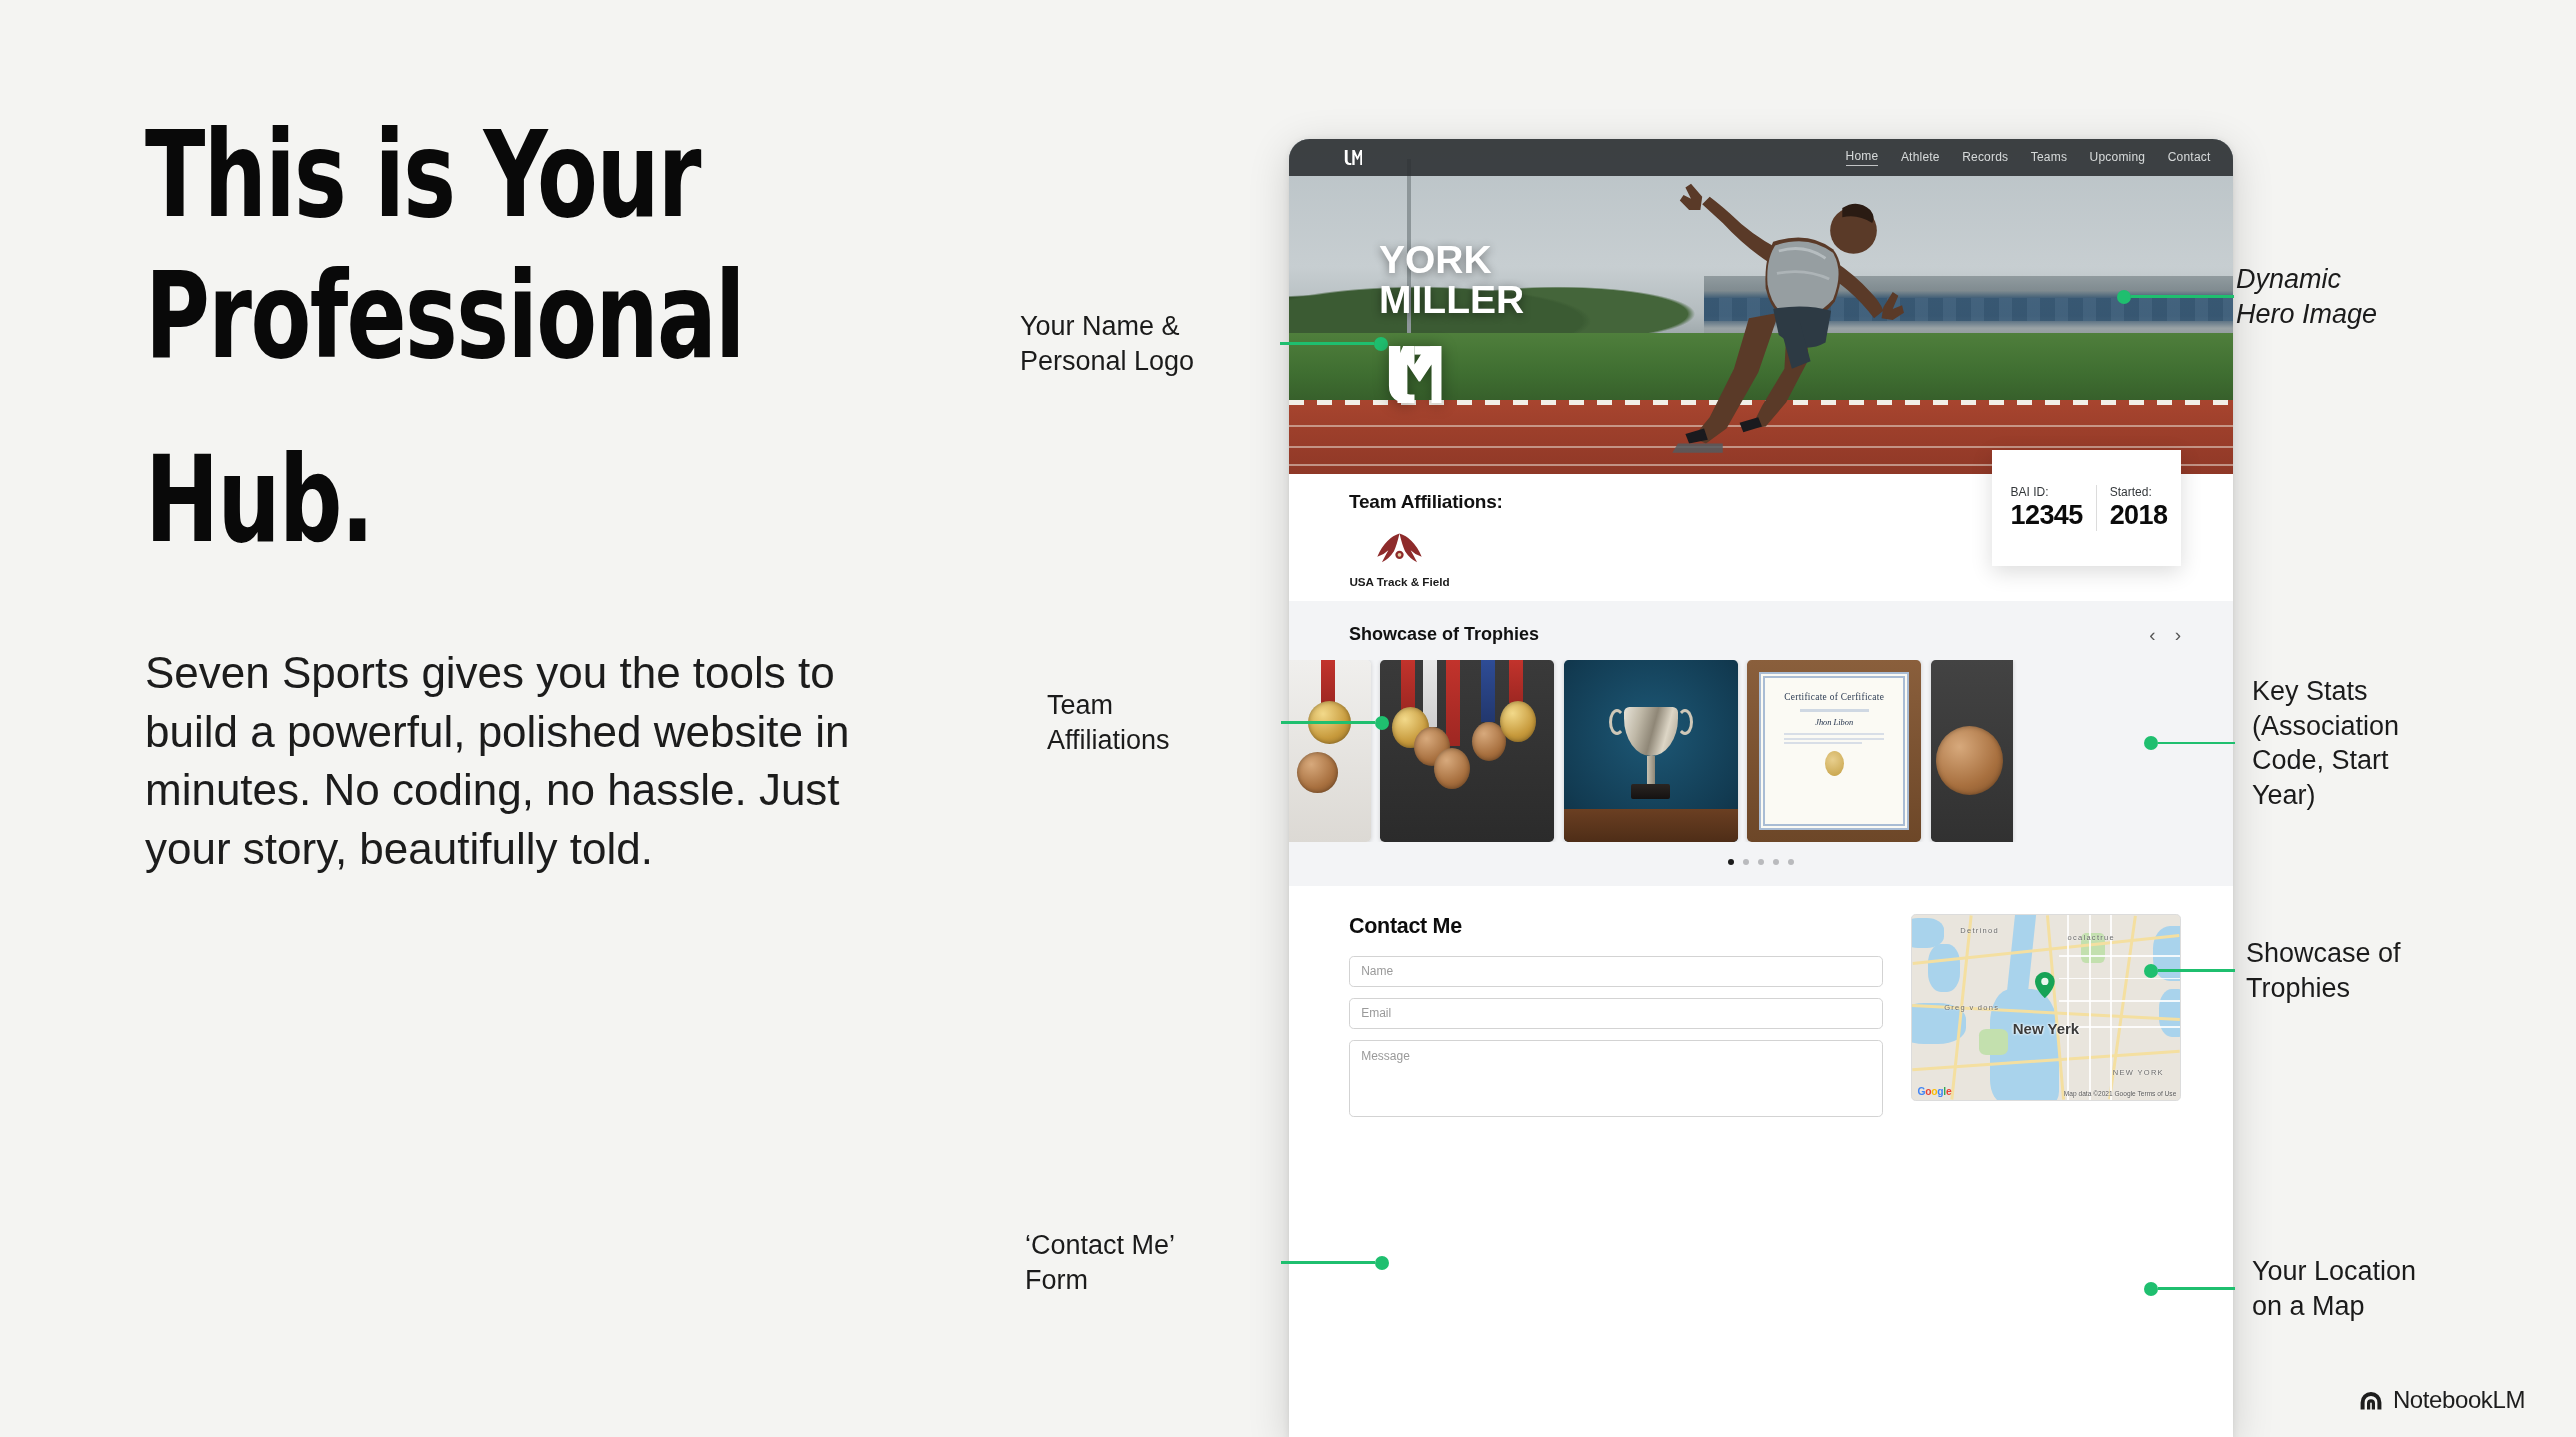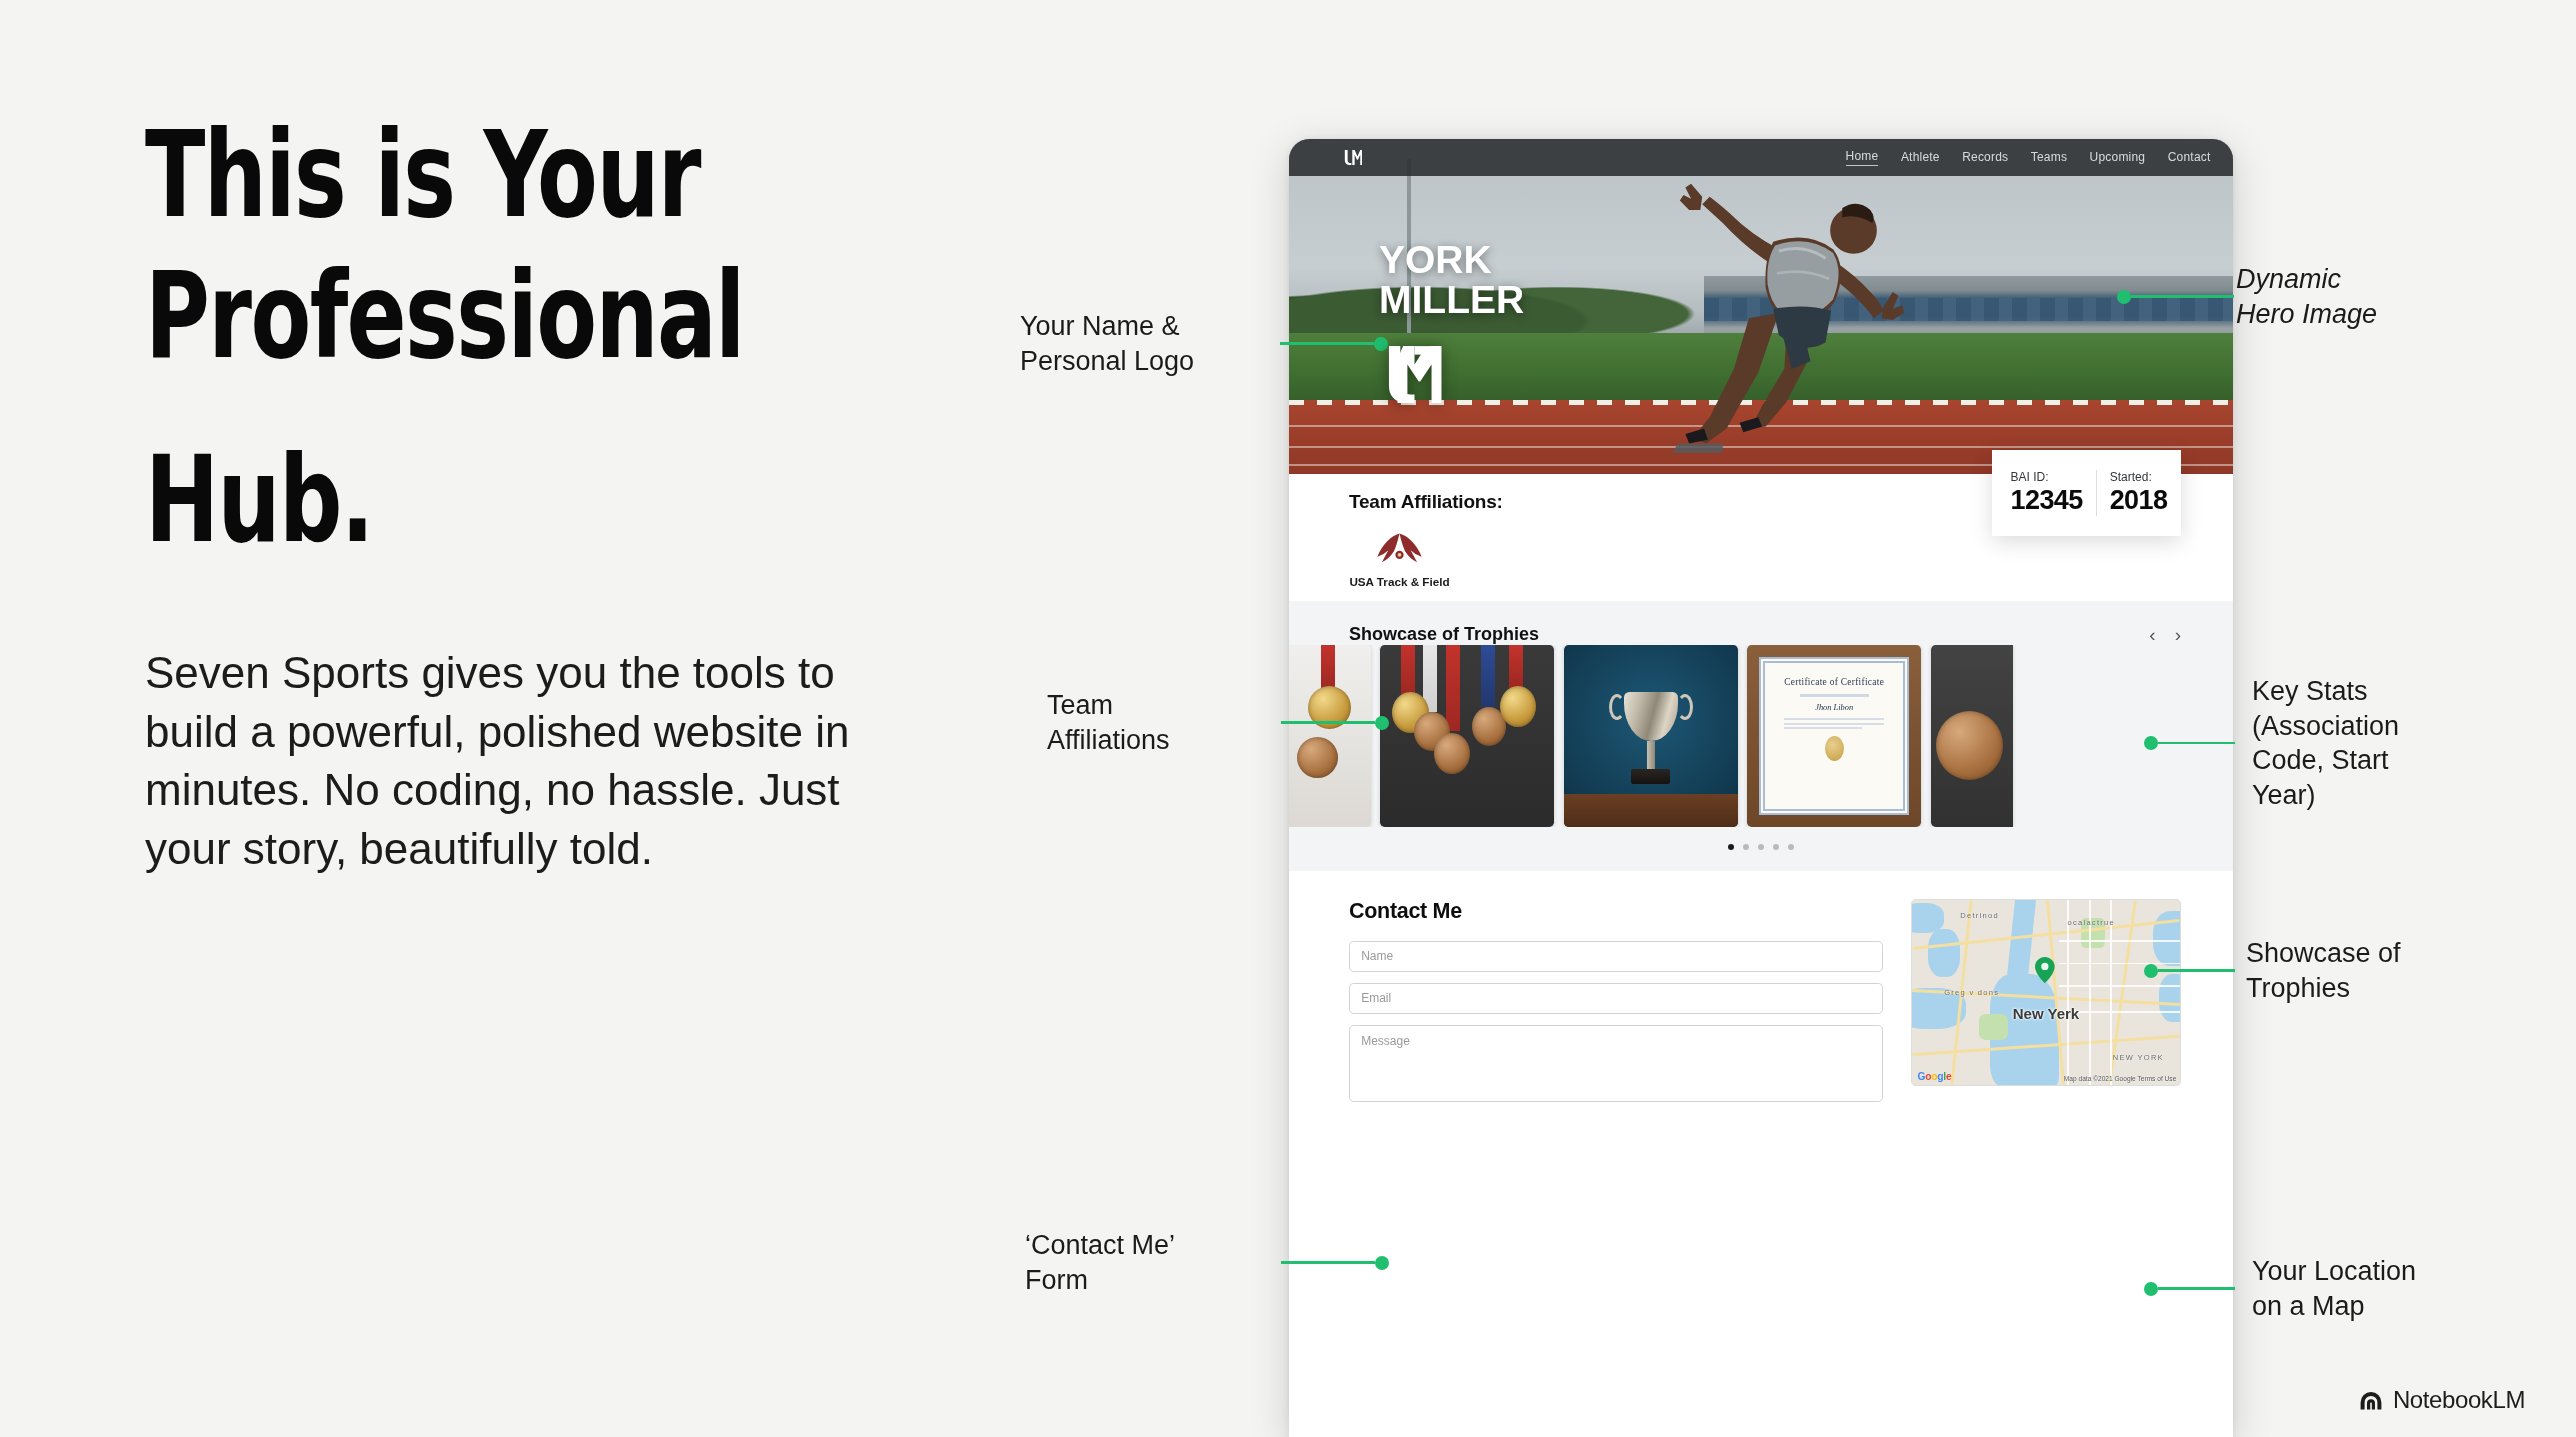--- a/index.html
+++ b/index.html
@@ -166,21 +166,21 @@
   }
   .affil-row { display: flex; gap: 62px; margin-top: 13px; flex-direction: column; }
   .affil-item { text-align: center; width: 101px; }
   .affil-logo { height: 41px; display:flex; align-items:center; justify-content:center; }
   .affil-logo svg { display:block; }
   .affil-name { margin-top: 7.5px; font-size: 11.7px; font-weight: 700; color: #1a1a1a; }
 
   
   .stats-card {
     position: absolute; right: 52px; top: -24px;
-    width: 189px; height: 86px;
+    width: 189px; height: 116px;
     background: #fff;
     box-shadow: 0 5.6px 20.6px rgba(0,0,0,0.14);
     display: flex; align-items: center;
     padding: 0 5.6px;
   }
   .stat {
     flex: 1; padding: 0 13px;
   }
   .stat + .stat { border-left: 0.9px solid #dcdcdc; }
   .stat-label { font-size: 12px; color: #33373a; margin-bottom: 1.9px; }
@@ -193,21 +193,21 @@
     position: relative;
   }
   .trophies-head {
     display:flex; align-items:center; padding: 0 52px 0 60px;
   }
   .trophies-head h3 { font-size: 18px; font-weight: 700; color:#111; }
   .carousel-arrows { margin-left:auto; display:flex; gap: 19px; }
   .carousel-arrows span { font-size: 19px; color:#555; line-height:1; }
 
   .carousel {
-    display: flex; gap: 9.4px; margin-top: 0;
+    display: flex; gap: 9.4px; margin-top: 15px;
     padding-left: 0; overflow: hidden;
   }
   .card {
     flex: 0 0 auto;
     width: 174px; height: 182px;
     border-radius: 4.7px;
     overflow: hidden;
     position: relative;
     box-shadow: 0 0.9px 4.7px rgba(0,0,0,.16);
     background: #2a2a2a;

